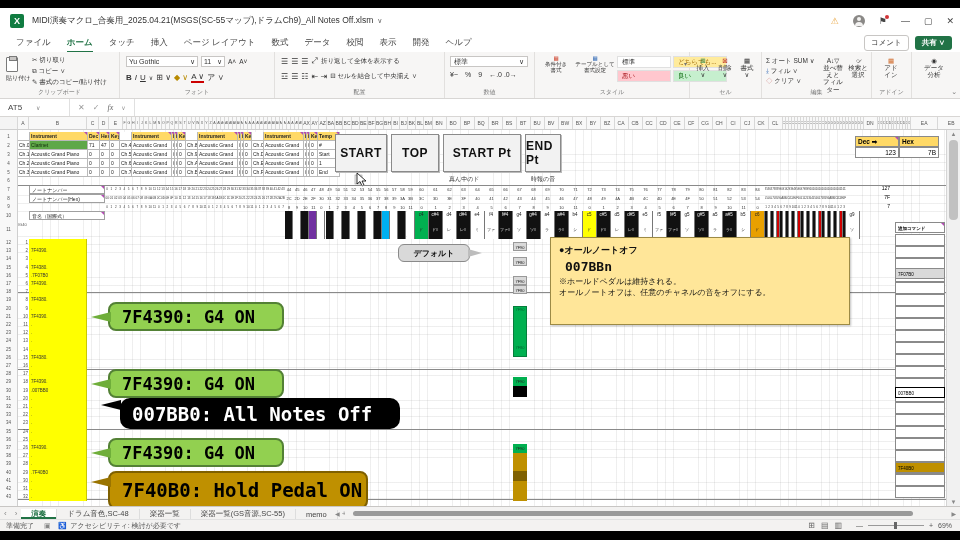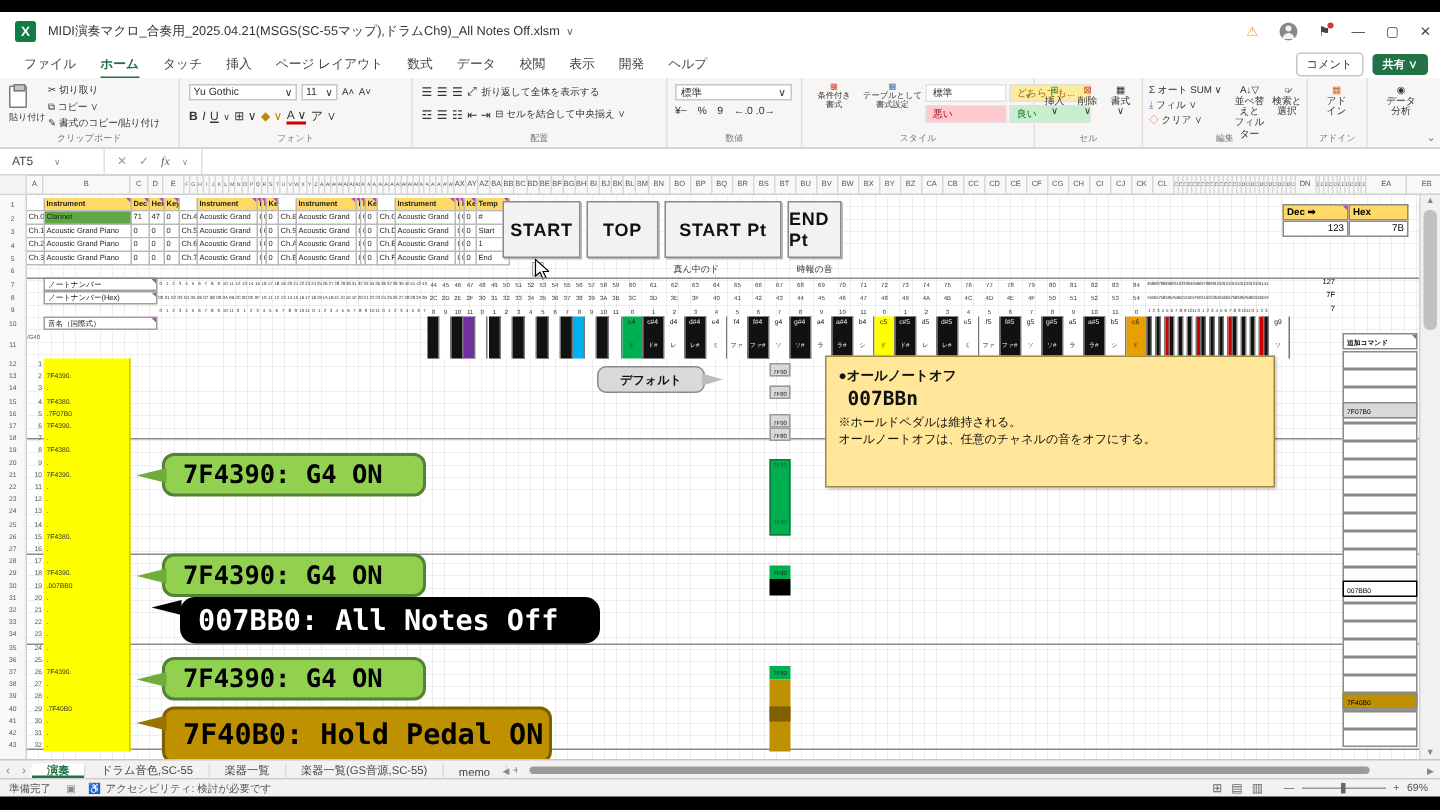--- a/index.html
+++ b/index.html
@@ -1245,21 +1245,21 @@
       <div class="abs" style="bottom:1px;left:0;right:0">▼</div>
     </div>
   </div>
 
   <div class="tabbar">
     <span class="navarr">‹</span>
     <span class="navarr">›</span>
     <div class="stabs">
 
     <div class="stab active">演奏</div>
-        <div class="stab">ドラム音色,SC-55</div>
+        <div class="stab">ドラム音色,SC-48</div>
         <div class="stab">楽器一覧</div>
         <div class="stab">楽器一覧(GS音源,SC-55)</div>
         <div class="stab">memo</div>
       </div>
     <span class="navarr">+</span>
     <div class="hscroll">
       <span class="abs" style="left:-10px;top:0;font-size:6px;color:#888">◀</span>
       <div class="hthumb"></div>
       <span class="abs" style="right:-10px;top:0;font-size:6px;color:#888">▶</span>
     </div>

